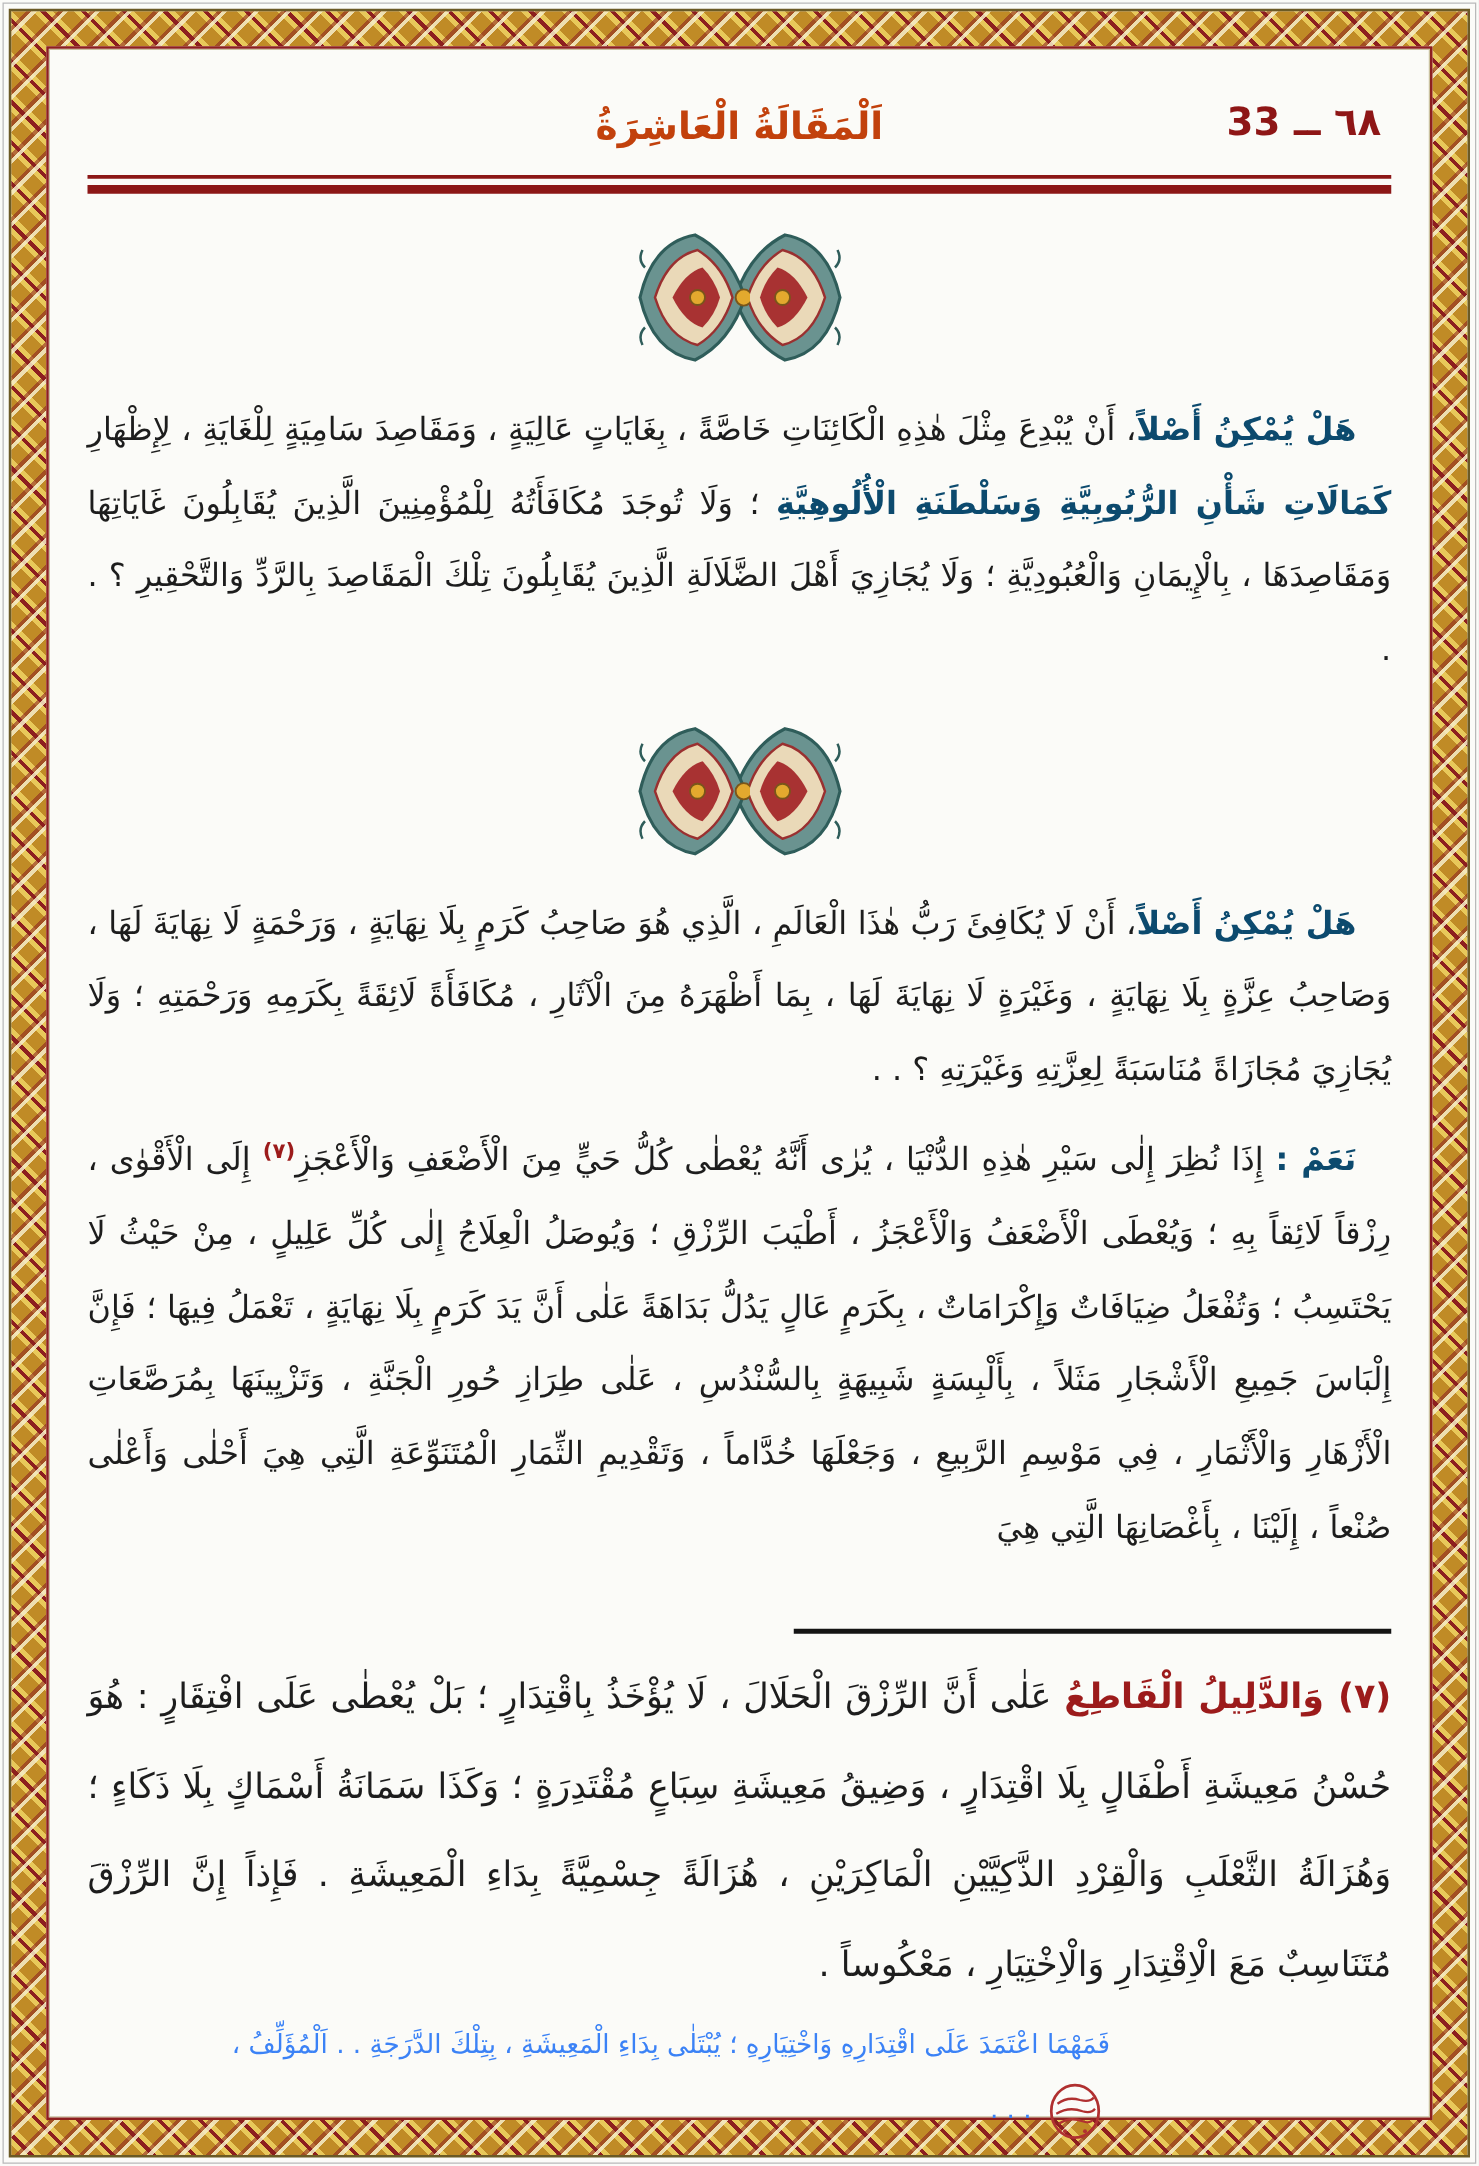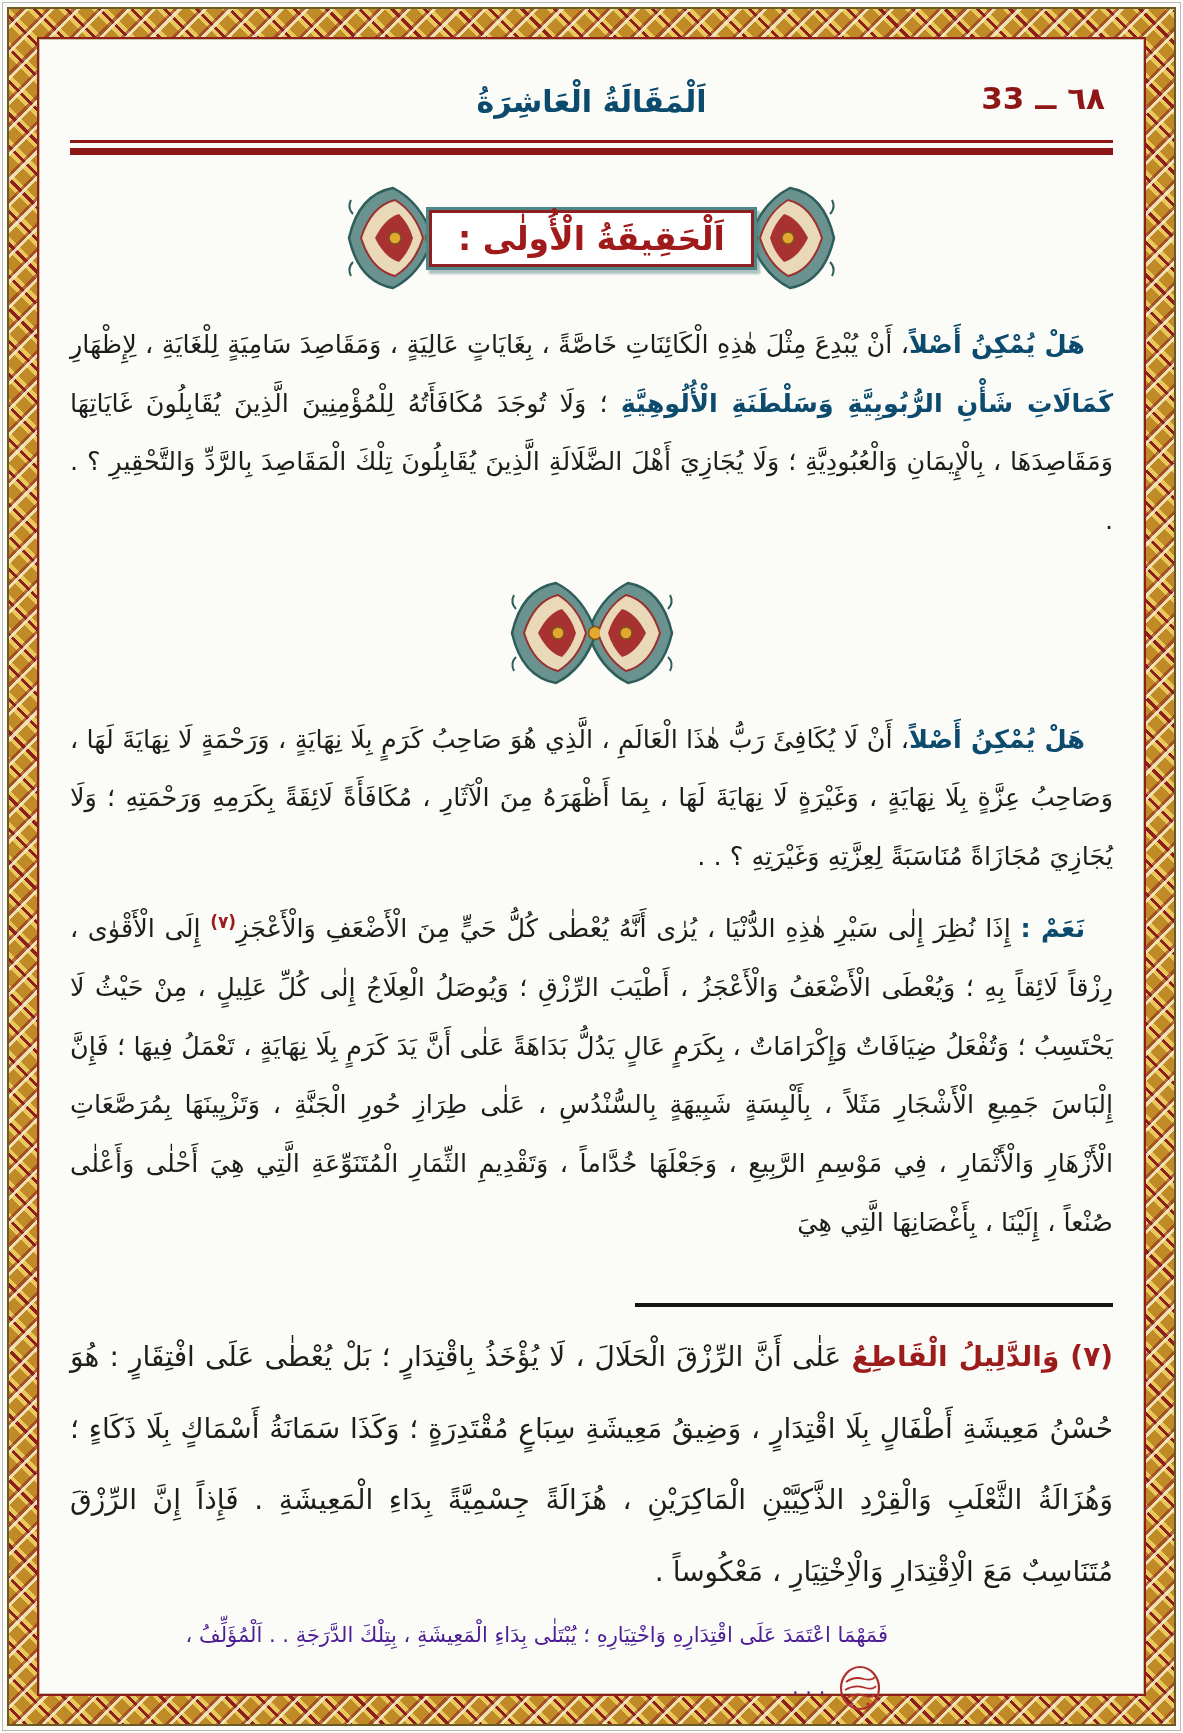--- a/index.html
+++ b/index.html
@@ -25,21 +25,21 @@
     border:2px solid #8d1f1f;box-shadow:0 0 0 1px #c9c2a0 inset;pointer-events:none;
   }
   
   .content{
     position:absolute;top:66px;right:70px;left:70px;bottom:60px;
     direction:rtl;
   }
   .header{position:relative;height:74px;}
   .title{
     position:absolute;left:0;right:0;top:18px;text-align:center;
-    color:#0c4a6e;font-weight:bold;font-size:30px;letter-spacing:0;
+    color:#c2410c;font-weight:bold;font-size:30px;letter-spacing:0;
   }
   .page-num{
     position:absolute;right:8px;top:14px;
     color:#8e1616;font-weight:bold;font-size:31px;
   }
   .double-rule{height:5px;border-top:3px solid #8c1717;border-bottom:7px solid #8c1717;}
   
   .badge{display:flex;align-items:center;justify-content:center;margin:20px auto 4px;height:126px;}
   .badge-box{
     background:#ffffff;border:3px solid #8d2020;
@@ -60,21 +60,21 @@
     text-align:justify;text-indent:28px;margin:14px 0 0 0;
   }
   .lead-red,.inline-red{color:#0c4a6e;font-weight:bold;}
   .note-ref{color:#9c1b1b;font-weight:bold;font-size:17px;vertical-align:super;line-height:0;}
   
   .fn-rule{width:478px;border-top:4px solid #141414;margin:52px 0 14px 0;}
   .footnote{font-size:28px;line-height:2.55;color:#1d1d1d;text-align:justify;margin:0;}
   .fn-marker{color:#9c1b1b;font-weight:bold;}
   .fn-lead{color:#9c1b1b;font-weight:bold;}
   .fn-close{
-    font-size:21px;line-height:2.5;color:#4c1d95;margin:2px 0 0 0;
+    font-size:21px;line-height:2.5;color:#3b82f6;margin:2px 0 0 0;
     text-align:right;text-indent:225px;
   }
   .seal{display:inline-block;vertical-align:middle;margin:0 6px;line-height:0;}
 </style>
 </head>
 <body>
 
 <div class="page">
   <div class="frame-outerline"></div>
   <div class="frame-band"></div>
@@ -91,21 +91,20 @@
 
     <div class="badge">
       <svg class="orn left" width="92" height="116" viewBox="0 0 92 116">
         <path d="M4 58 Q14 14 48 8 Q76 22 88 58 Q76 94 48 108 Q14 102 4 58 Z" fill="#6a9390" stroke="#2f5d5a" stroke-width="2.5"></path>
         <path d="M16 58 Q26 26 50 20 Q70 32 78 58 Q70 84 50 96 Q26 90 16 58 Z" fill="#ead9b8" stroke="#9a3030" stroke-width="2"></path>
         <path d="M30 58 Q40 38 54 34 Q64 44 68 58 Q64 72 54 82 Q40 78 30 58 Z" fill="#a83232"></path>
         <circle cx="50" cy="58" r="6" fill="#e3a92e" stroke="#7a561a" stroke-width="1.5"></circle>
         <circle cx="87" cy="58" r="6.5" fill="#e3a92e" stroke="#7a561a" stroke-width="1.5"></circle>
         <path d="M8 34 Q2 28 6 20 M8 82 Q2 88 6 96" fill="none" stroke="#2f5d5a" stroke-width="2"></path>
       </svg>
-      <div class="badge-box">اَلْحَقِيقَةُ الْأُولٰى :</div>
       <svg class="orn right" width="92" height="116" viewBox="0 0 92 116">
         <path d="M4 58 Q14 14 48 8 Q76 22 88 58 Q76 94 48 108 Q14 102 4 58 Z" fill="#6a9390" stroke="#2f5d5a" stroke-width="2.5"></path>
         <path d="M16 58 Q26 26 50 20 Q70 32 78 58 Q70 84 50 96 Q26 90 16 58 Z" fill="#ead9b8" stroke="#9a3030" stroke-width="2"></path>
         <path d="M30 58 Q40 38 54 34 Q64 44 68 58 Q64 72 54 82 Q40 78 30 58 Z" fill="#a83232"></path>
         <circle cx="50" cy="58" r="6" fill="#e3a92e" stroke="#7a561a" stroke-width="1.5"></circle>
         <circle cx="87" cy="58" r="6.5" fill="#e3a92e" stroke="#7a561a" stroke-width="1.5"></circle>
         <path d="M8 34 Q2 28 6 20 M8 82 Q2 88 6 96" fill="none" stroke="#2f5d5a" stroke-width="2"></path>
       </svg>
     </div>
 

